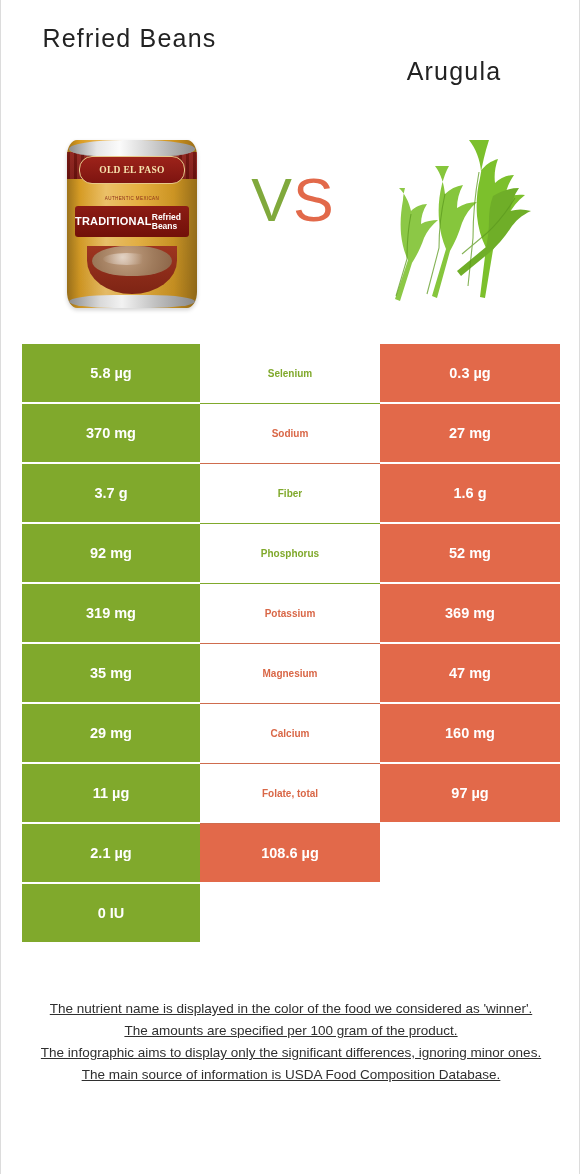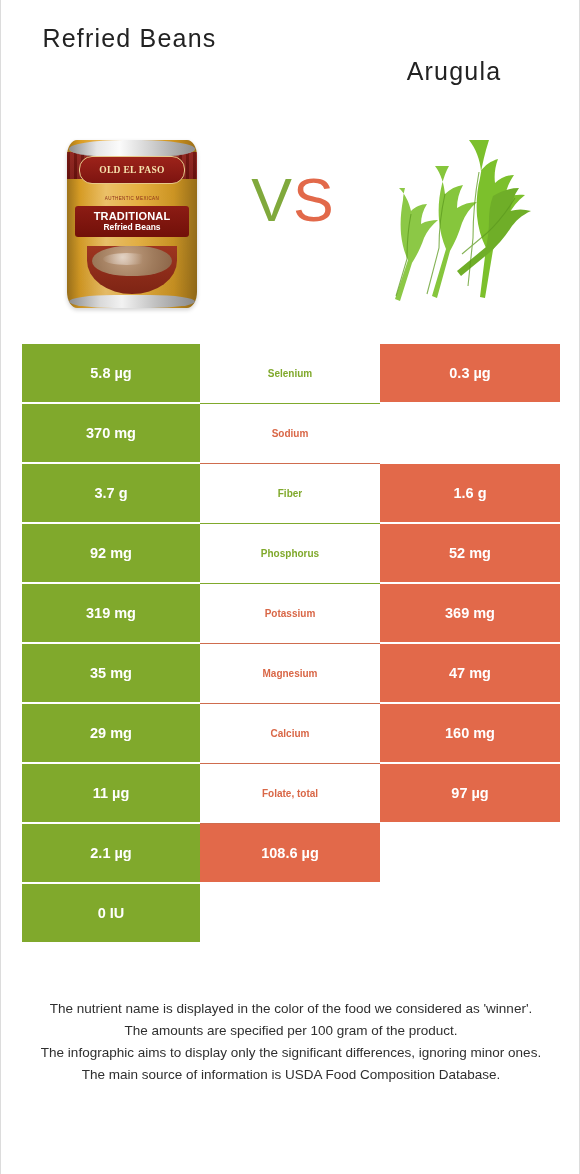--- a/index.html
+++ b/index.html
@@ -144,21 +144,20 @@
     letter-spacing: .4px;
   }
   .label-trad {
     position: absolute;
     left: 8px; right: 8px;
     top: 66px;
     height: 31px;
     background: linear-gradient(to bottom, #8c1c14, #721009);
     border-radius: 3px;
     display: flex;
-    flex-direction: column;
     align-items: center;
     justify-content: center;
     line-height: 1.05;
   }
   .label-trad .t1 {
     color: #ffffff;
     font-size: 11px;
     font-weight: bold;
     letter-spacing: .2px;
   }
@@ -270,20 +269,21 @@
   .footer {
     position: absolute;
     left: 26px;
     top: 998px;
     width: 528px;
     text-align: center;
     font-size: 13.5px;
     line-height: 22px;
     color: #2f2f2f;
     font-family: "Liberation Sans", sans-serif;
+    text-decoration: underline;
   }
   .footer p { margin: 0; }
 </style>
 </head>
 <body>
 
 <div class="page">
 
   <div class="headline">
     <div class="food-title left">Refried Beans</div>
@@ -336,20 +336,21 @@
 
   <div class="table">
       <div class="row">
         <div class="cell cell-left">5.8 µg</div>
         <div class="cell cell-mid win-left">Selenium</div>
         <div class="cell cell-right">0.3 µg</div>
       </div>
       <div class="row">
         <div class="cell cell-left">370 mg</div>
         <div class="cell cell-mid win-right">Sodium</div>
+        <div class="cell cell-right">27 mg</div>
       </div>
       <div class="row">
         <div class="cell cell-left">3.7 g</div>
         <div class="cell cell-mid win-left">Fiber</div>
         <div class="cell cell-right">1.6 g</div>
       </div>
       <div class="row">
         <div class="cell cell-left">92 mg</div>
         <div class="cell cell-mid win-left">Phosphorus</div>
         <div class="cell cell-right">52 mg</div>

